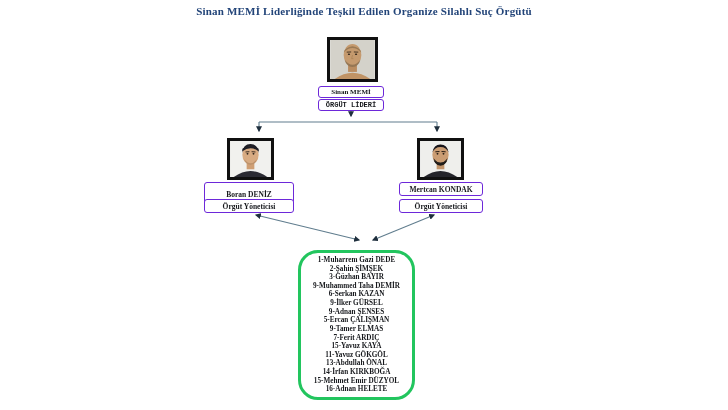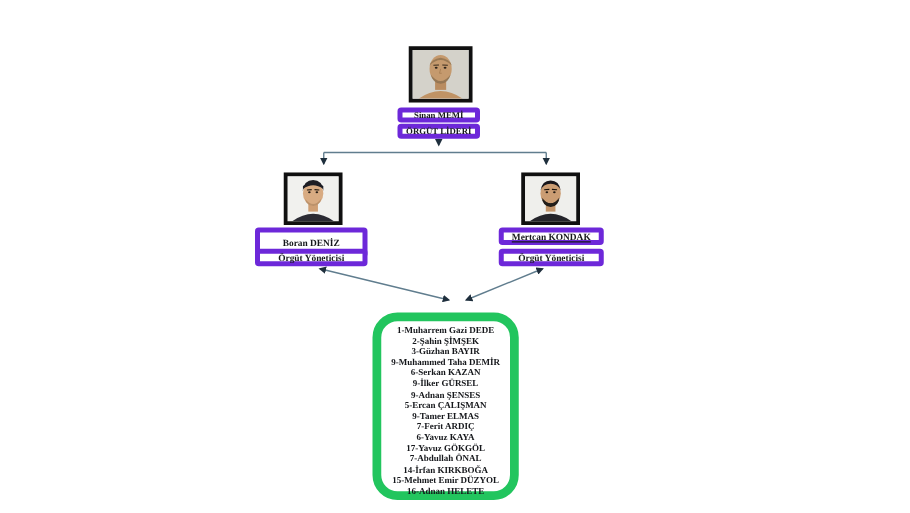--- a/index.html
+++ b/index.html
@@ -11,49 +11,50 @@
     position:absolute;left:0;top:5px;width:100%;text-align:center;
     font-size:11px;font-weight:bold;color:#234579;letter-spacing:.2px;
   }
   .connectors{position:absolute;left:0;top:0;width:728px;height:410px;}
   .photo{
     position:absolute;border:3px solid #101010;background:#e9e9e6;
     box-sizing:border-box;overflow:hidden;
   }
   .photo svg{display:block;width:100%;height:100%;}
   .labelbox{
-    position:absolute;background:#ffffff;border:4px solid #6d28d9;border-radius:3px;
+    position:absolute;background:#ffffff;border:1px solid #6d28d9;border-radius:3px;
     display:flex;align-items:center;justify-content:center;
     font-weight:bold;color:#16181c;box-sizing:border-box;
   }
   .leader-name{left:318px;top:86px;width:66px;height:12px;font-size:7px;}
-  .leader-role{left:318px;top:99px;width:66px;height:12px;font-size:7px;}
+  .leader-role{left:318px;top:99px;width:66px;height:12px;font-size:7px;font-family:Liberation Mono, monospace;}
   .m1-name{left:204px;top:182px;width:90px;height:24px;font-size:7.5px;}
   .m1-role{left:204px;top:199px;width:90px;height:14px;font-size:7.5px;}
-  .m2-name{left:399px;top:182px;width:84px;height:14px;font-size:7.5px;text-decoration:underline;}
+  .m2-name{left:399px;top:182px;width:84px;height:14px;font-size:7.5px;}
   .m2-role{left:399px;top:199px;width:84px;height:14px;font-size:7.5px;}
   .photo-leader{left:327px;top:37px;width:51px;height:45px;}
   .photo-m1{left:227px;top:138px;width:47px;height:42px;}
   .photo-m2{left:417px;top:138px;width:47px;height:42px;}
   .roster{
     position:absolute;left:298px;top:250px;width:117px;height:150px;
-    border:7px solid #22c55e;border-radius:20px;background:#ffffff;
+    border:3px solid #22c55e;border-radius:20px;background:#ffffff;
     display:flex;flex-direction:column;justify-content:space-evenly;
     box-sizing:border-box;padding:3px 2px;
   }
   .roster .member{
     text-align:center;font-size:7.2px;font-weight:bold;color:#16181c;
     white-space:nowrap;line-height:8.6px;
   }
 </style>
 </head>
 <body>
 
 <div class="stage">
 
+  <div class="title">Sinan MEMİ Liderliğinde Teşkil Edilen Organize Silahlı Suç Örgütü</div>
 
   <svg class="connectors" viewBox="0 0 728 410" xmlns="http://www.w3.org/2000/svg">
     <defs>
       <marker id="arw" viewBox="0 0 10 10" refX="8" refY="5" markerWidth="5.5" markerHeight="5.5" orient="auto-start-reverse">
         <path d="M0,0 L10,5 L0,10 z" fill="#1f2f3d"></path>
       </marker>
     </defs>
     <g stroke="#607d8e" stroke-width="1.1" fill="none">
       <path d="M351,111 L351,116" marker-end="url(#arw)"></path>
       <path d="M259,122 L437,122"></path>
@@ -119,21 +120,21 @@
     <div class="member">1-Muharrem Gazi DEDE</div>
     <div class="member">2-Şahin ŞİMŞEK</div>
     <div class="member">3-Güzhan BAYIR</div>
     <div class="member">9-Muhammed Taha DEMİR</div>
     <div class="member">6-Serkan KAZAN</div>
     <div class="member">9-İlker GÜRSEL</div>
     <div class="member">9-Adnan ŞENSES</div>
     <div class="member">5-Ercan ÇALIŞMAN</div>
     <div class="member">9-Tamer ELMAS</div>
     <div class="member">7-Ferit ARDIÇ</div>
-    <div class="member">6-Yavuz KAYA</div>
-    <div class="member">17-Yavuz GÖKGÖL</div>
-    <div class="member">7-Abdullah ÖNAL</div>
+    <div class="member">15-Yavuz KAYA</div>
+    <div class="member">11-Yavuz GÖKGÖL</div>
+    <div class="member">13-Abdullah ÖNAL</div>
     <div class="member">14-İrfan KIRKBOĞA</div>
     <div class="member">15-Mehmet Emir DÜZYOL</div>
     <div class="member">16-Adnan HELETE</div>
   </div>
 
 </div>
 
 </body></html>

